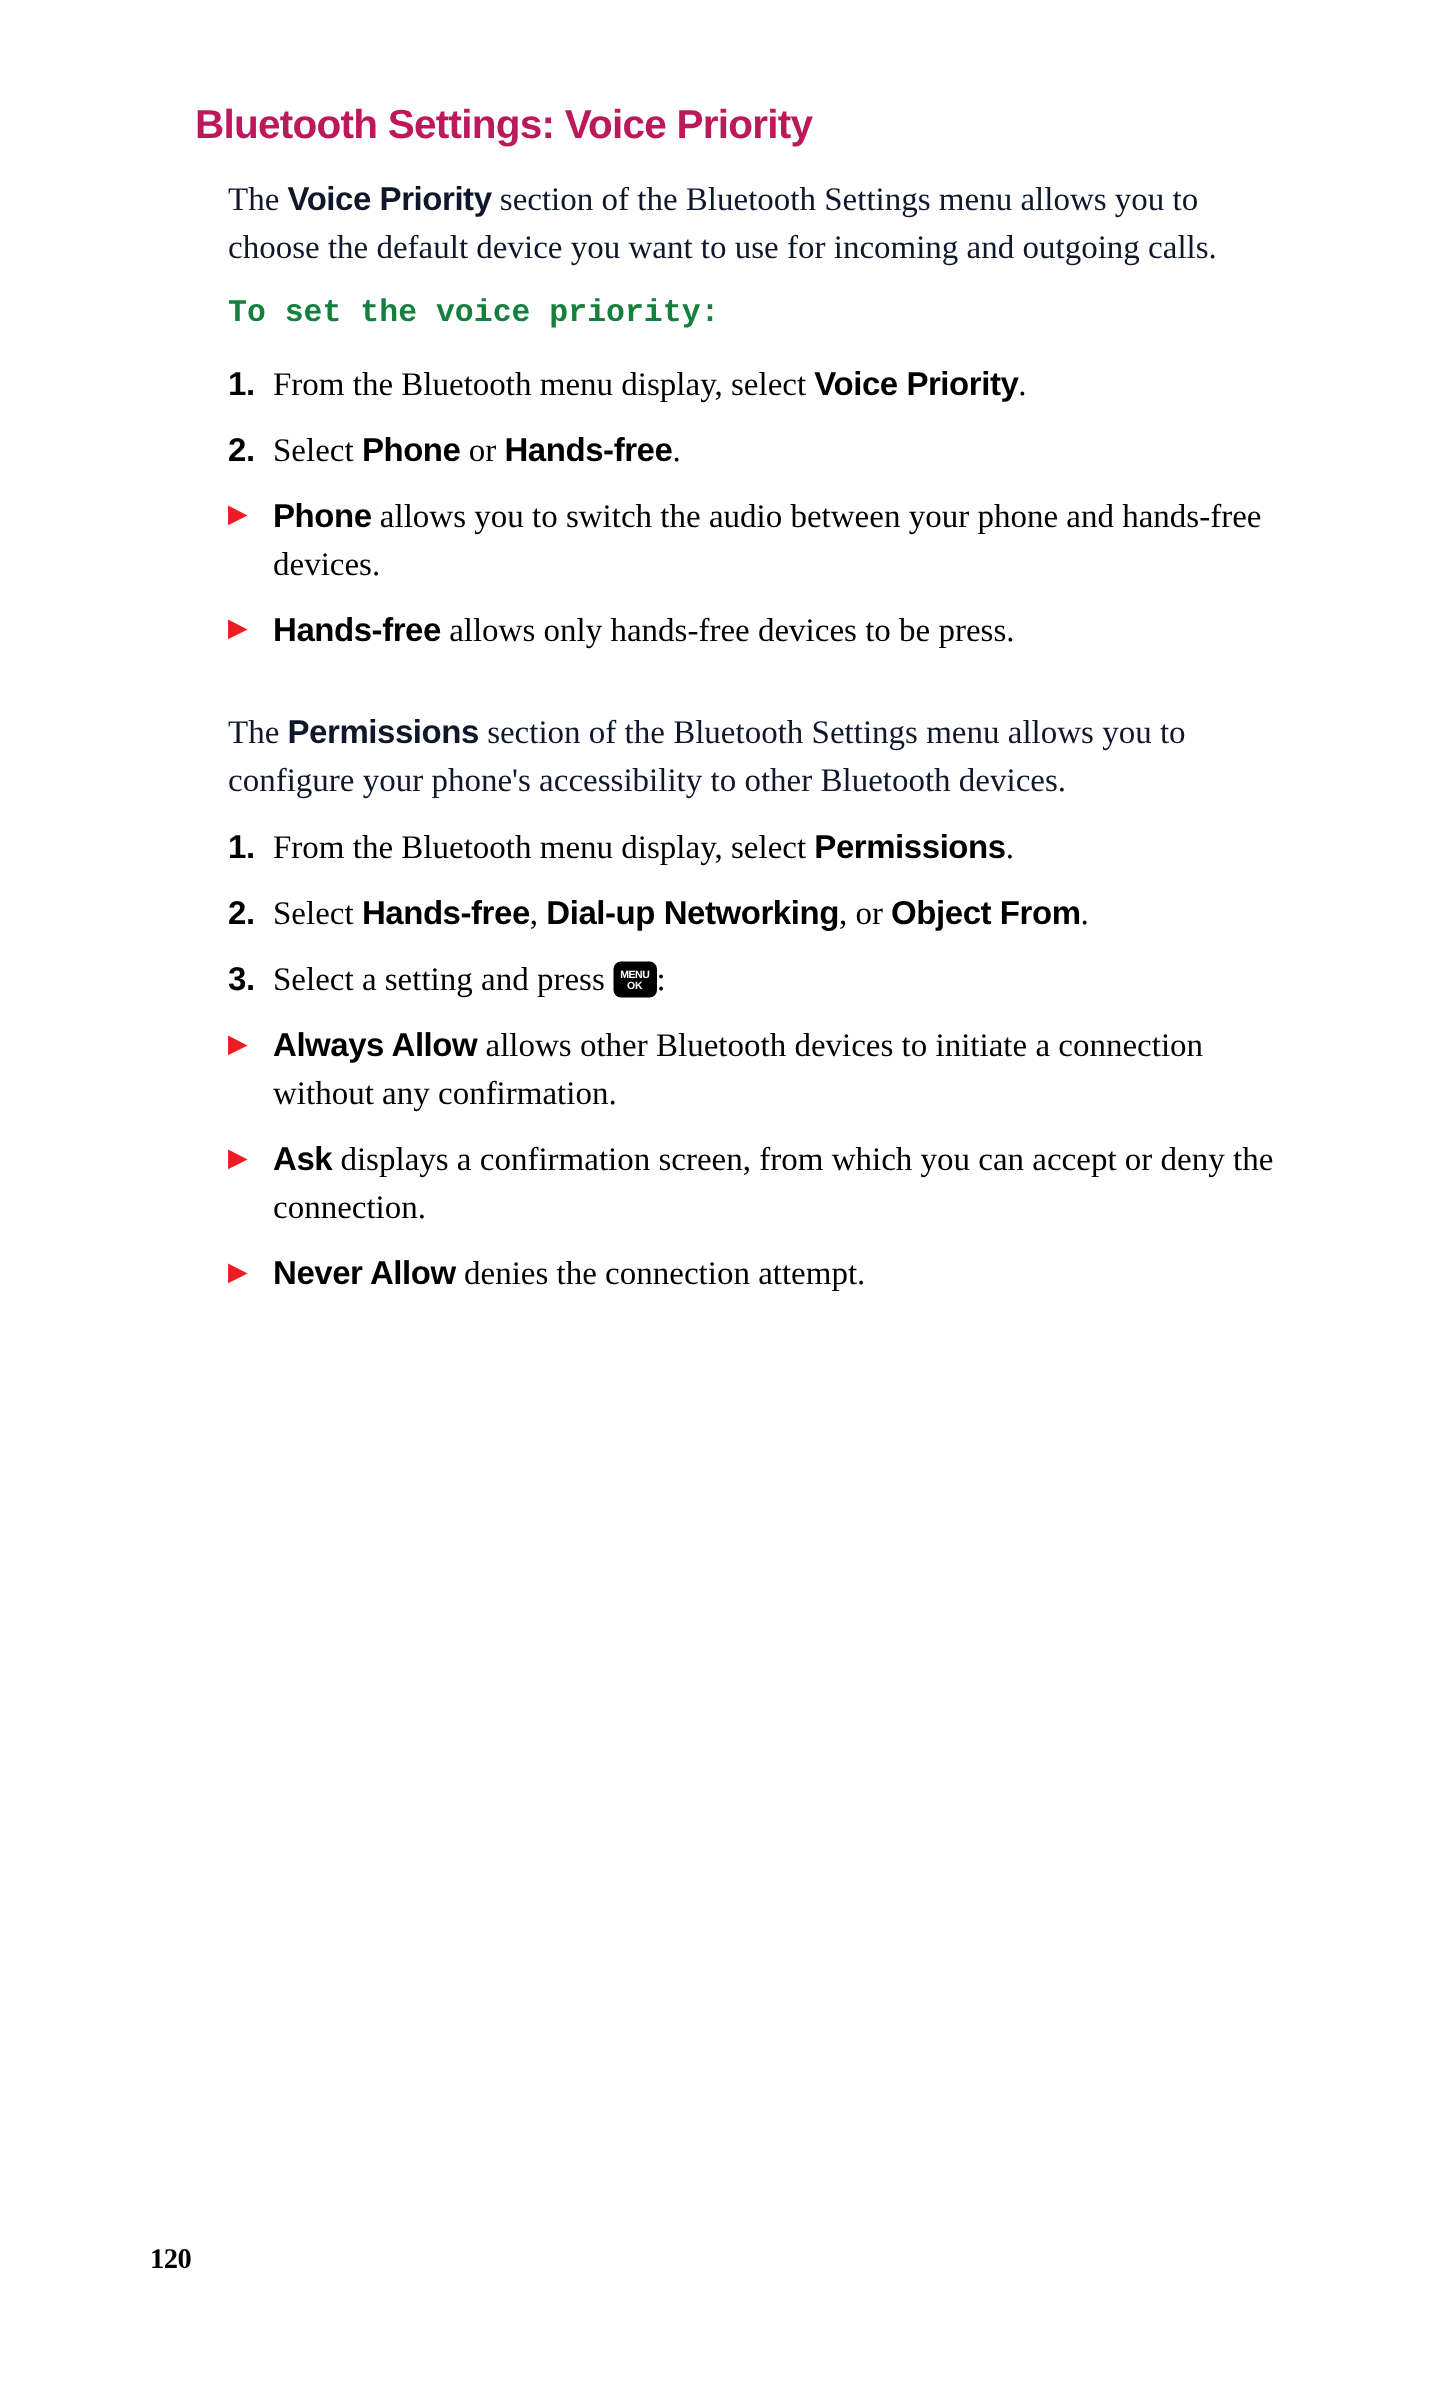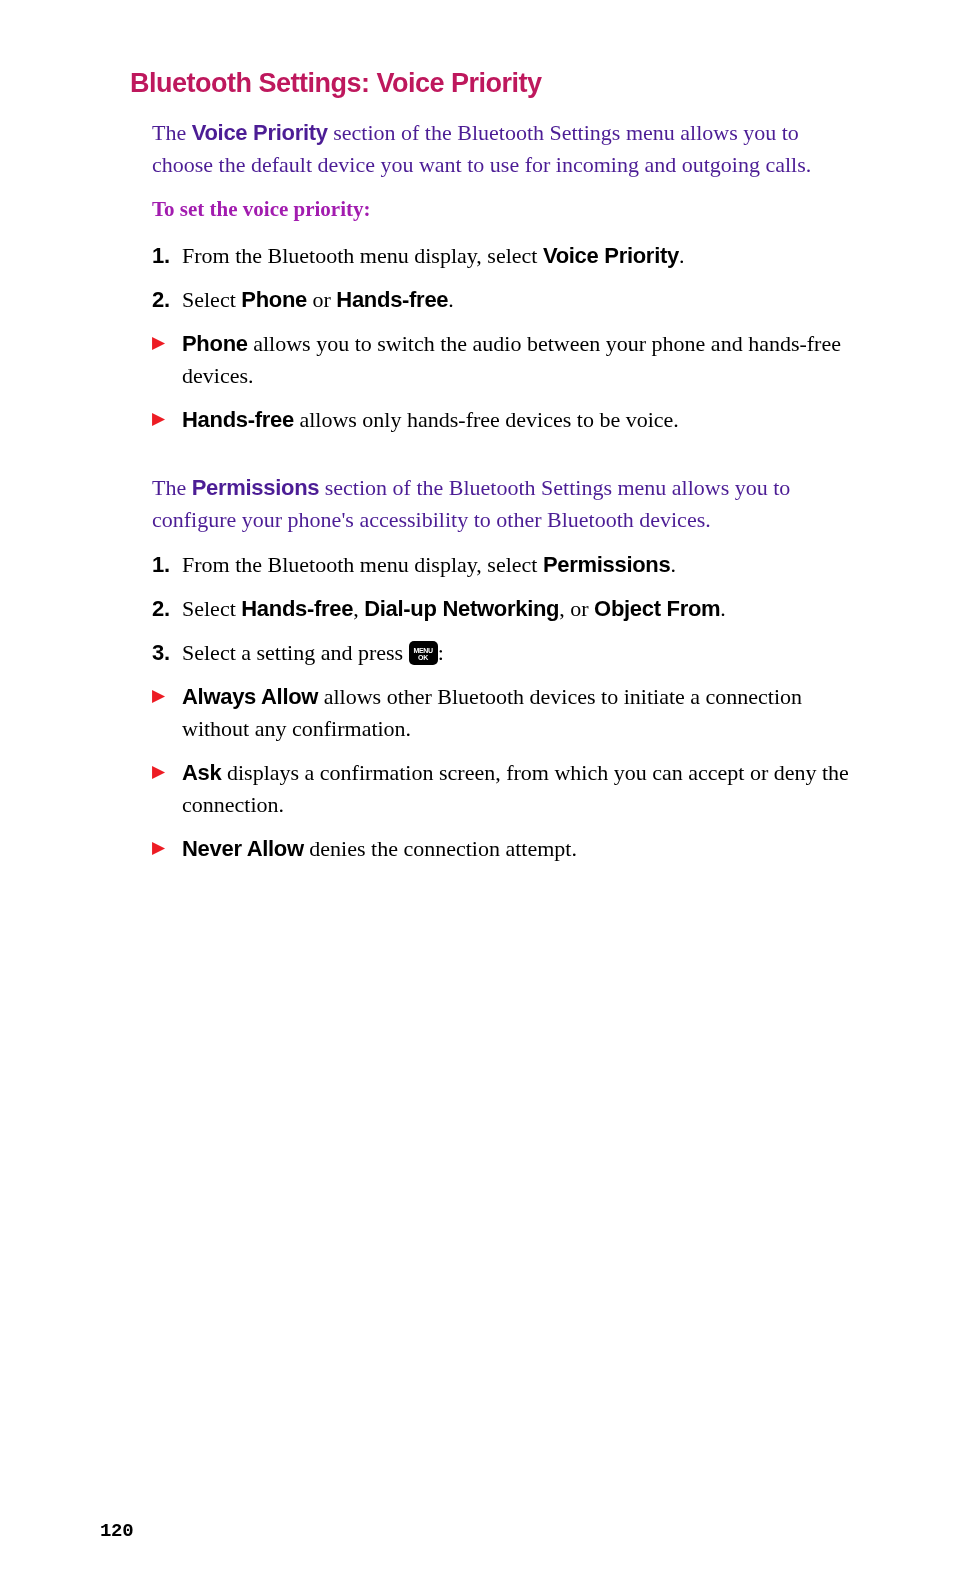--- a/index.html
+++ b/index.html
@@ -22,32 +22,32 @@
     letter-spacing: -0.5px;
     margin-bottom: 18px;
   }
   .body-indent {
     padding-left: 22px;
   }
   .para {
     font-size: 22px;
     line-height: 1.45;
     margin-bottom: 14px;
-    color: #4c1d95;
+    color: #0f172a;
   }
   .bold {
     font-family: 'Helvetica Neue', Helvetica, Arial, sans-serif;
     font-weight: 800;
     letter-spacing: -0.3px;
   }
   .sub-instruction {
-    font-family: Liberation Serif, serif;
+    font-family: Liberation Mono, monospace;
     font-weight: 700;
     font-size: 21px;
-    color: #a21caf;
+    color: #15803d;
     margin-bottom: 16px;
     line-height: 1.4;
   }
   .list-item {
     display: flex;
     font-size: 22px;
     line-height: 1.45;
     margin-bottom: 12px;
   }
   .list-num {
@@ -85,22 +85,22 @@
     vertical-align: middle;
     position: relative;
     top: -2px;
     padding-top: 1px;
   }
   .menu-ok-key .l1 { font-size: 7px; letter-spacing: -0.3px; }
   .menu-ok-key .l2 { font-size: 7px; }
   .page-number {
     position: absolute;
     left: 100px;
-    bottom: 48px;
-    font-family: Liberation Mono, monospace;
+    bottom: 72px;
+    font-family: Liberation Serif, serif;
     font-weight: 800;
     font-size: 19px;
     letter-spacing: -0.3px;
   }
 </style>
 </head>
 <body>
 
 <div class="page">
 
@@ -123,21 +123,21 @@
       <div class="list-body"><span>Select </span><span class="bold">Phone</span><span> or </span><span class="bold">Hands-free</span><span>.</span></div>
     </div>
 
     <div class="list-item">
       <div class="bullet-arrow">▶</div>
       <div class="list-body"><span class="bold">Phone</span><span> allows you to switch the audio between your phone and hands-free devices.</span></div>
     </div>
 
     <div class="list-item">
       <div class="bullet-arrow">▶</div>
-      <div class="list-body"><span class="bold">Hands-free</span><span> allows only hands-free devices to be voice.</span></div>
+      <div class="list-body"><span class="bold">Hands-free</span><span> allows only hands-free devices to be press.</span></div>
     </div>
   </div>
 
   <div class="section-gap"></div>
 
 
   <div class="body-indent">
     <p class="para">
       <span>The </span><span class="bold">Permissions</span><span> section of the Bluetooth Settings menu allows you to configure your phone's accessibility to other Bluetooth devices.</span>
     </p>

